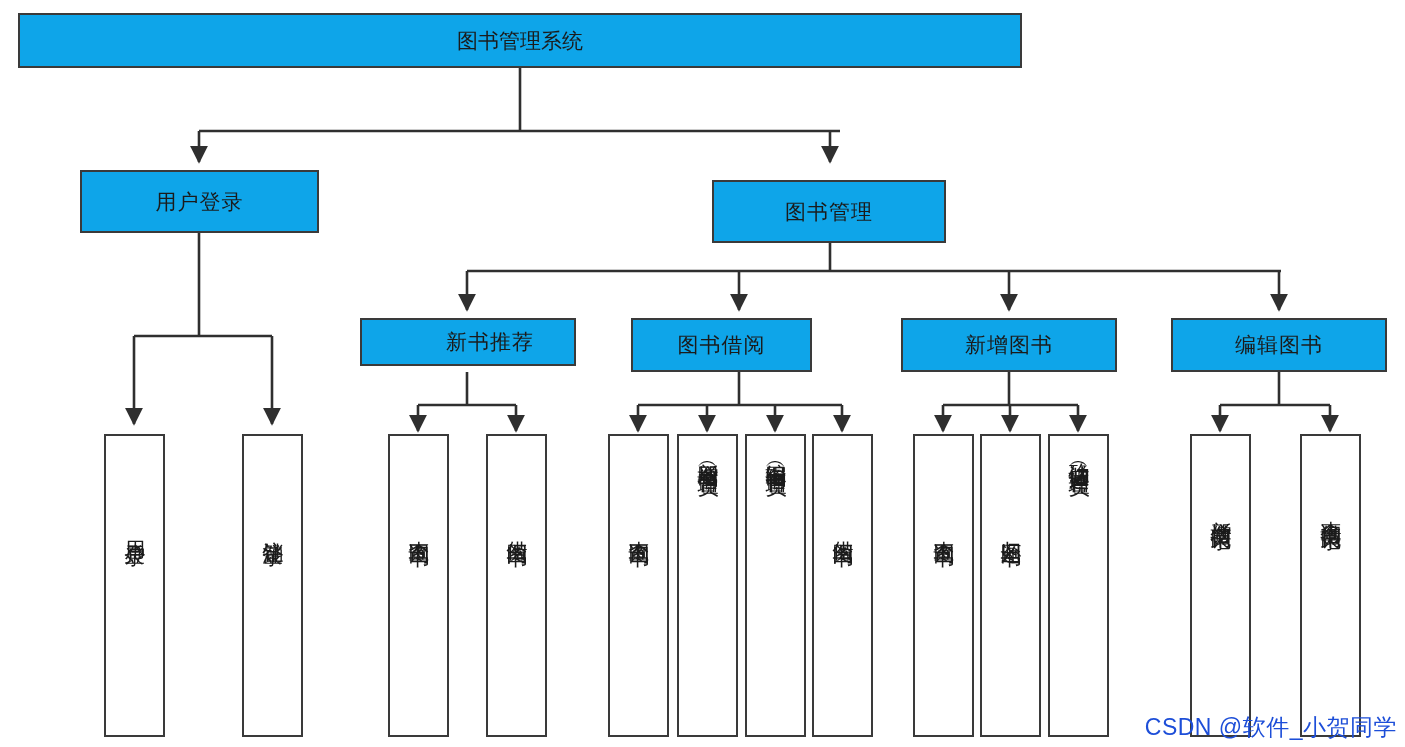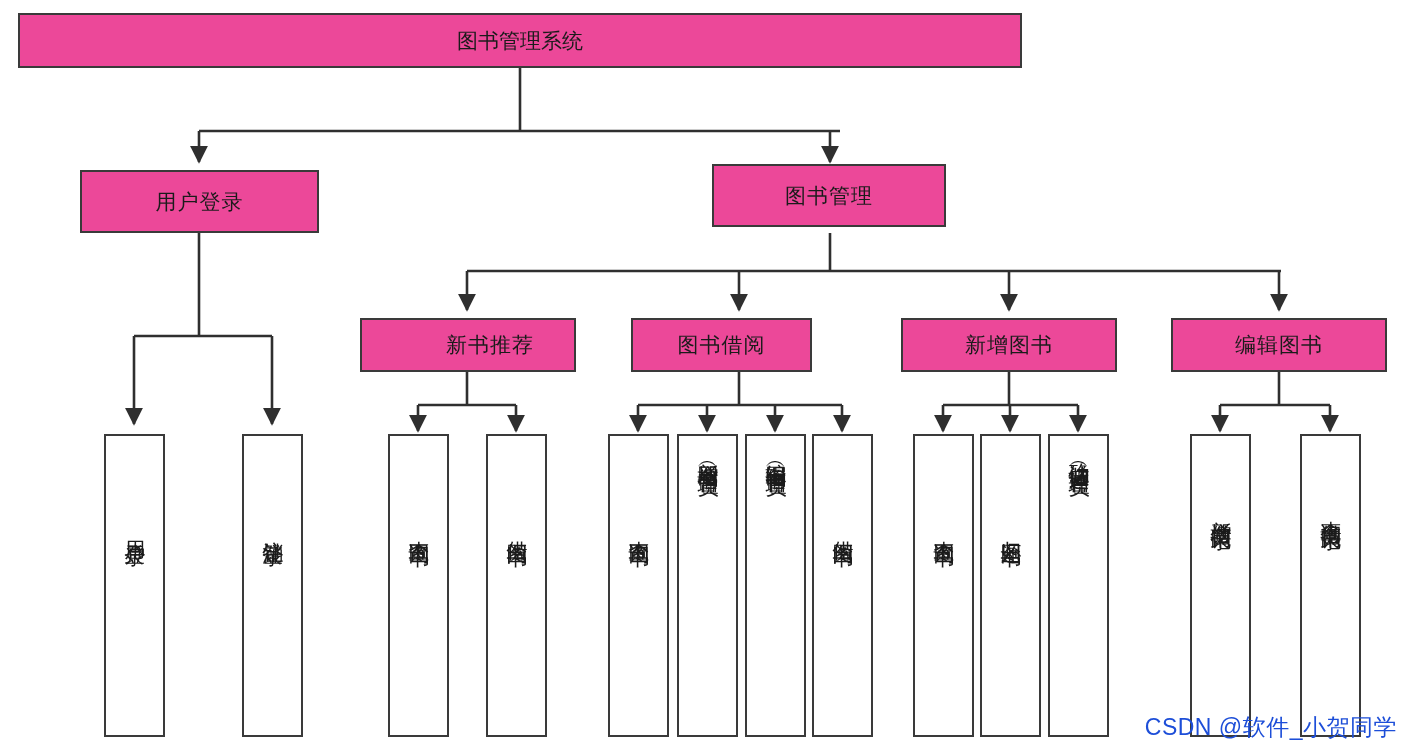--- a/index.html
+++ b/index.html
@@ -1,20 +1,20 @@
 <!DOCTYPE html>
 <html><head>
 <meta charset="utf-8">
 <style>
   html,body{margin:0;padding:0;background:#ffffff;}
   body{width:1405px;height:747px;overflow:hidden;
        font-family:"Liberation Sans","DejaVu Sans",sans-serif;}
   #stage{position:relative;width:1405px;height:747px;background:#ffffff;}
   svg#wires{position:absolute;left:0;top:0;width:1405px;height:747px;}
-  .node{position:absolute;box-sizing:border-box;background:#ec4899;
+  .node{position:absolute;box-sizing:border-box;background:#0ea5e9;
         border:2.5px solid #3a3a3a;display:flex;align-items:center;
         justify-content:center;color:#1b1b1b;font-family:Liberation Mono, monospace;}
   .node.h{font-size:21px;letter-spacing:1px;}
   .node.root{font-size:21px;}
   .leaf{position:absolute;box-sizing:border-box;background:#ffffff;
         border:2.5px solid #3a3a3a;display:flex;align-items:flex-start;
         justify-content:center;padding-top:10px;}
   .vtext{writing-mode:vertical-rl;text-orientation:upright;
          font-size:21px;line-height:1.18;color:#1b1b1b;letter-spacing:2px;
          white-space:nowrap;}
@@ -76,23 +76,23 @@
       <path d="M 1279 372 L 1279 405"></path>
       <path d="M 1220 405 L 1330 405"></path>
       <path d="M 1220 405 L 1220 431" marker-end="url(#arw)"></path>
       <path d="M 1330 405 L 1330 431" marker-end="url(#arw)"></path>
     </g>
   </svg>
 
   <div class="node root" style="left:18px;top:13px;width:1004px;height:55px;">图书管理系统</div>
 
   <div class="node h" style="left:80px;top:170px;width:239px;height:63px;">用户登录</div>
-  <div class="node h" style="left:712px;top:164px;width:234px;height:63px;">图书管理</div>
+  <div class="node h" style="left:712px;top:180px;width:234px;height:63px;">图书管理</div>
 
-  <div class="node h" style="left:360px;top:318px;width:216px;height:54px;padding-left:44px;">新书推荐</div>
+  <div class="node h" style="left:360px;top:318px;width:216px;height:48px;padding-left:44px;">新书推荐</div>
   <div class="node h" style="left:631px;top:318px;width:181px;height:54px;">图书借阅</div>
   <div class="node h" style="left:901px;top:318px;width:216px;height:54px;">新增图书</div>
   <div class="node h" style="left:1171px;top:318px;width:216px;height:54px;">编辑图书</div>
 
   <div class="leaf short" style="left:104px;top:434px;width:61px;height:303px;">
     <span class="vtext">用户登录</span>
   </div>
   <div class="leaf short" style="left:242px;top:434px;width:61px;height:303px;">
     <span class="vtext">注销登录</span>
   </div>

